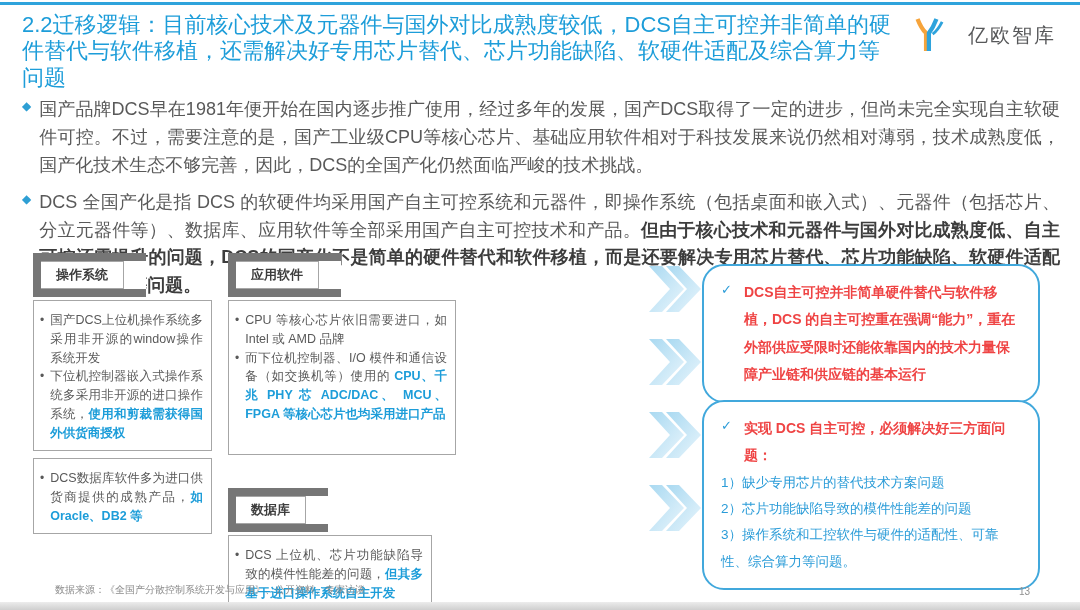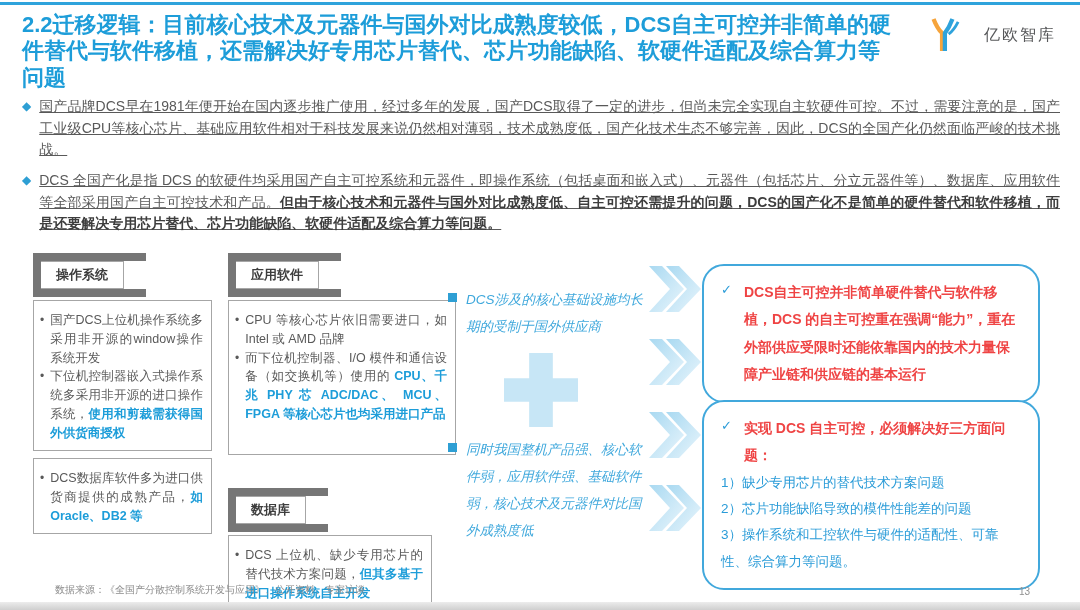--- a/index.html
+++ b/index.html
@@ -2,29 +2,29 @@
 <html><head>
 <meta charset="utf-8">
 <style>
   * { margin:0; padding:0; box-sizing:border-box; }
   body { font-family:"Liberation Sans","DejaVu Sans",sans-serif; background:#fff; }
   .slide { position:relative; width:1080px; height:610px; background:#fff; overflow:hidden; }
 
   .top-line { position:absolute; top:2px; left:0; width:100%; height:3px; background:#2ea3dc; }
 
   .title { position:absolute; left:22px; top:12px; width:870px;
-           font-size:22px; line-height:1.2; font-weight:700; color:#1d9dd9; }
+           font-size:22px; line-height:1.2; font-weight:400; color:#1d9dd9; }
 
   .logo { position:absolute; right:24px; top:16px; display:flex; align-items:center; gap:4px; }
-  .logo-text { font-size:16px; color:#57585a; letter-spacing:2px;margin-left:20px; }
+  .logo-text { font-size:20px; color:#57585a; letter-spacing:2px;margin-left:20px; }
 
   .intro { position:absolute; left:22px; top:96px; width:1038px; }
   .ipara { display:flex; gap:8px; margin-bottom:9px; }
   .diamond { color:#2e9fd4; font-size:12px; line-height:1; margin-top:4px; flex:none; }
-  .ipara p { font-size:14px; line-height:1.55; color:#595959; text-align:justify;text-decoration:underline; }
+  .ipara p { font-size:18px; line-height:1.55; color:#595959; text-align:justify; }
   .seg-bold { font-weight:700; color:#3d3d3d; }
 
   
   .vbox { position:absolute; }
   .tab { display:inline-block; border:8px solid #767676; border-right:none;
          padding-right:22px; background:#fff; }
   .tab-label { display:inline-block; background:#fff; border:1px solid #a6a6a6; border-left:none;
                padding:4px 15px; font-size:13px; font-weight:700; color:#3d3d3d; }
   .vbox-body { border:1px solid #a6a6a6; background:#fff; margin-top:3px; padding:10px 8px 8px 6px; }
   .bullet { display:flex; gap:6px; }
@@ -135,36 +135,25 @@
     </div>
   </div>
 
   <div class="vbox" style="left:228px; top:488px; width:204px;">
     <div class="tab">
       <span class="tab-label">数据库</span>
     </div>
     <div class="vbox-body" style="min-height:70px">
       <div class="bullet">
         <span class="dot">•</span>
-        <p><span>DCS 上位机、缺少专用芯片的替代技术方案问题，</span><span class="hl">但其多基于进口操作系统自主开发</span></p>
+        <p><span>DCS 上位机、芯片功能缺陷导致的模件性能差的问题，</span><span class="hl">但其多基于进口操作系统自主开发</span></p>
       </div>
     </div>
   </div>
 
-  <div class="mid">
-    <div class="note">
-      <span class="sq"></span>
-      <p>DCS涉及的核心基础设施均长期的受制于国外供应商</p>
-    </div>
-    <div class="plus"></div>
-    <div class="note">
-      <span class="sq"></span>
-      <p>同时我国整机产品强、核心软件弱，应用软件强、基础软件弱，核心技术及元器件对比国外成熟度低</p>
-    </div>
-  </div>
 
   <div class="chevrons">
     <svg width="52" height="46" viewBox="0 0 52 46">
       <polygon points="0,0 13,0 35,23 13,46 0,46 21,23" fill="url(#chevg)"></polygon>
       <polygon points="17,0 30,0 52,23 30,46 17,46 38,23" fill="url(#chevg)"></polygon>
     </svg>
     <svg width="52" height="46" viewBox="0 0 52 46">
       <polygon points="0,0 13,0 35,23 13,46 0,46 21,23" fill="url(#chevg)"></polygon>
       <polygon points="17,0 30,0 52,23 30,46 17,46 38,23" fill="url(#chevg)"></polygon>
     </svg>

